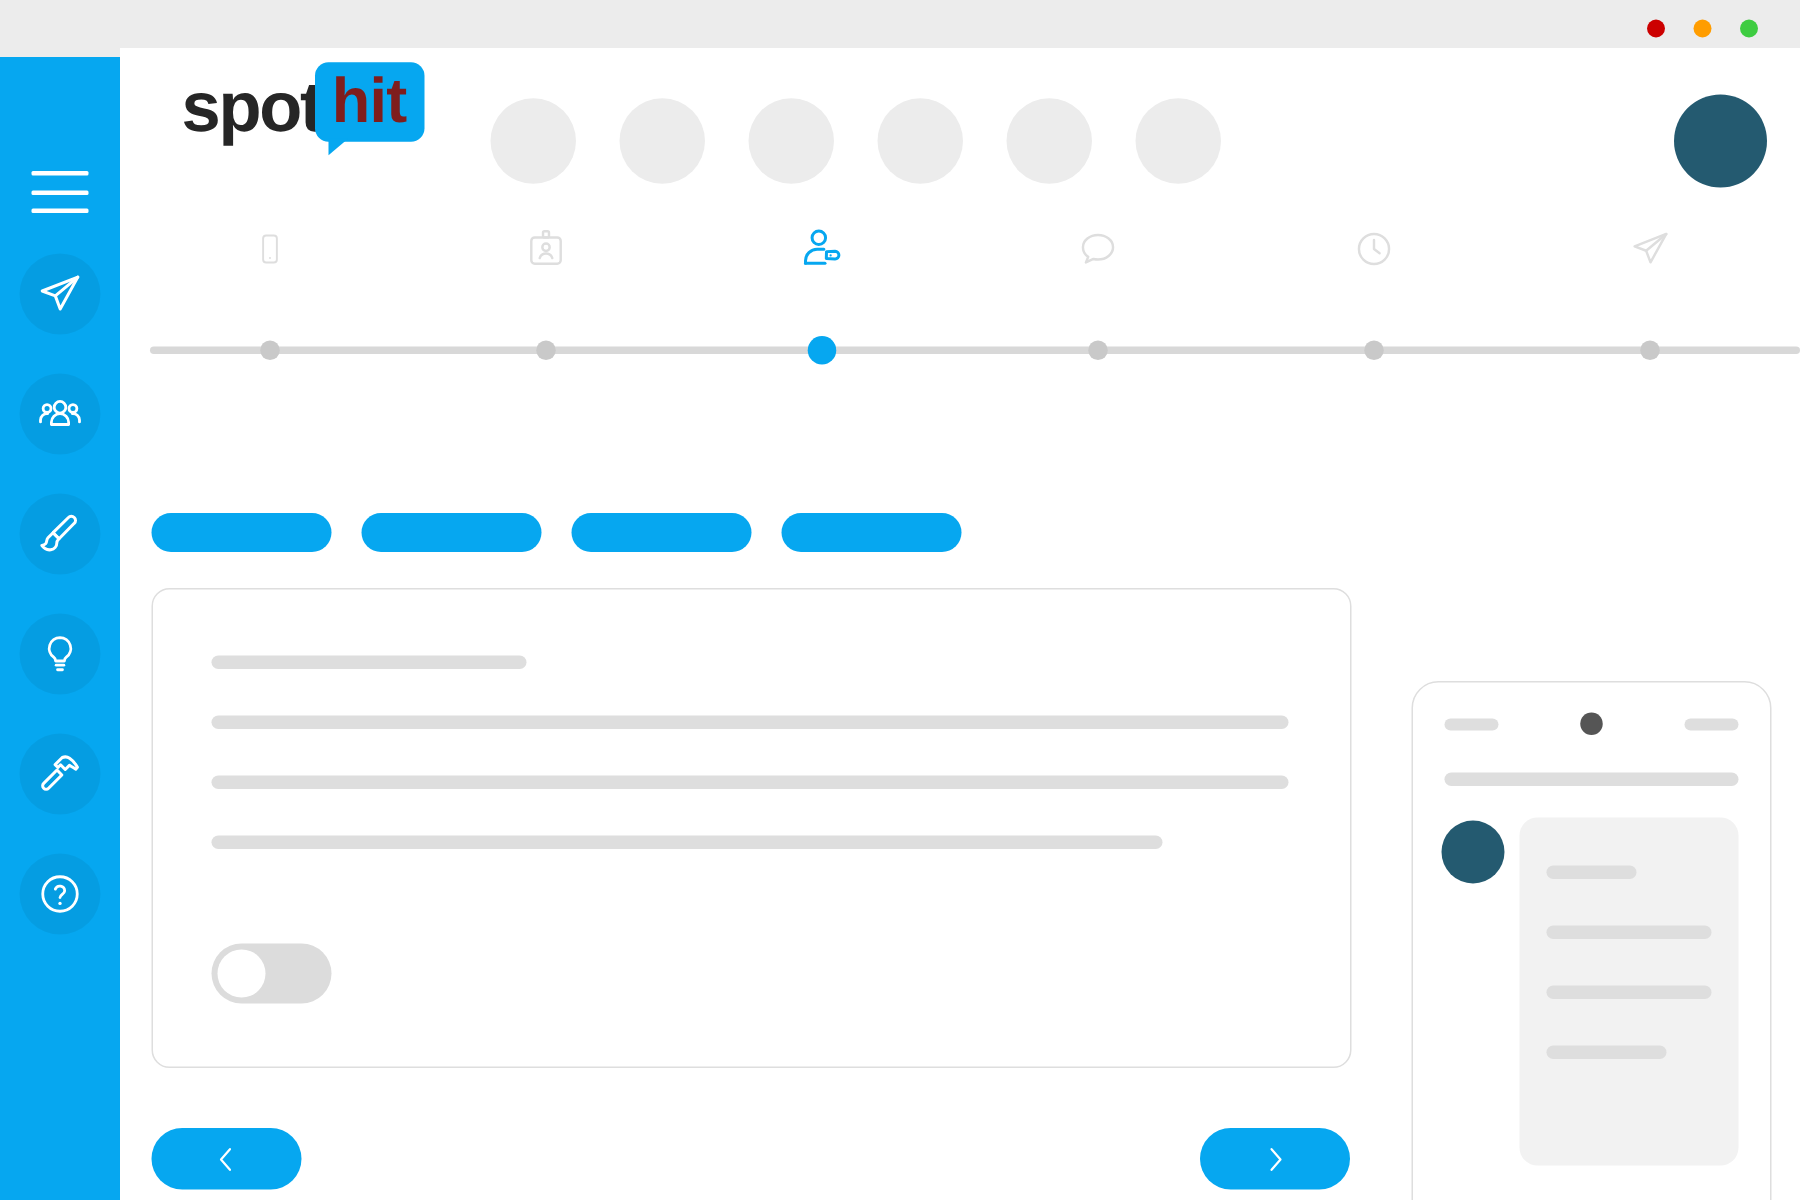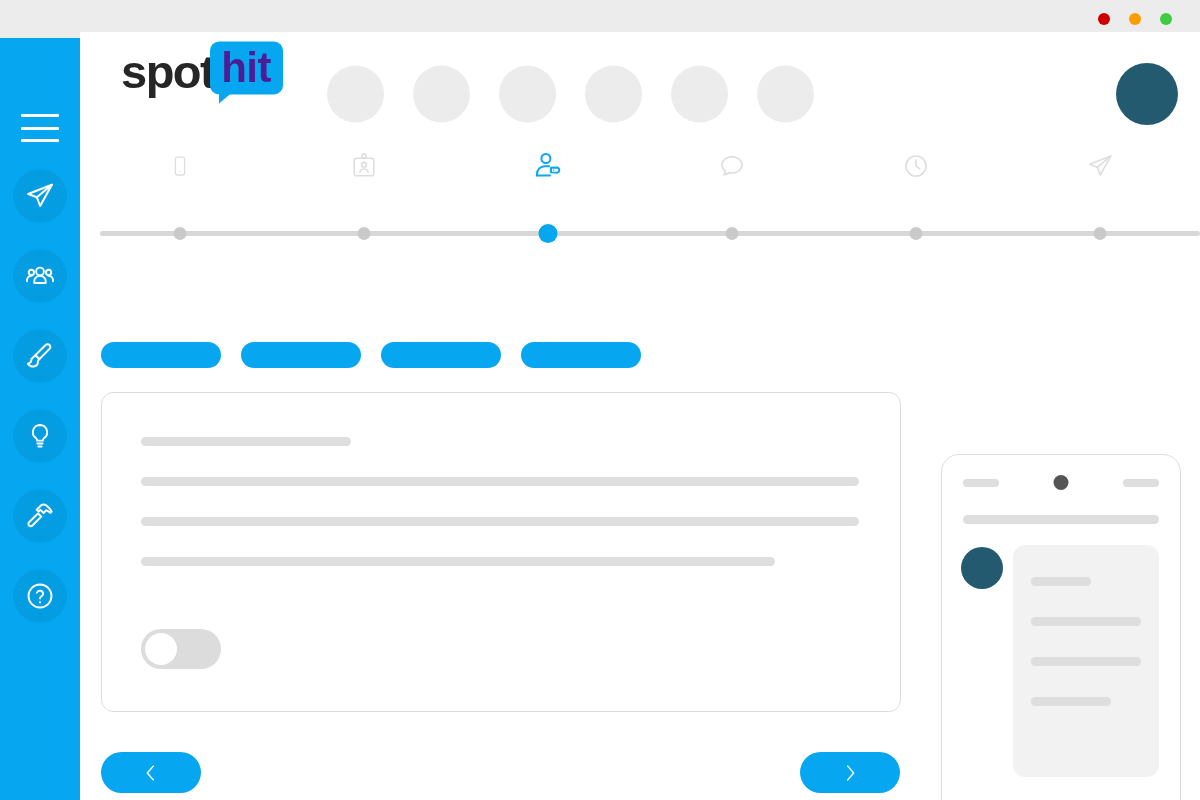--- a/index.html
+++ b/index.html
@@ -126,21 +126,21 @@
     position: relative;
     background: #06a7f0;
     border-radius: 9px;
     padding: 5px 12px 6px 11px;
     transform: translateY(-50%);
     margin-left: -4px;
   }
   .logo-badge-text {
     font-size: 42px;
     font-weight: bold;
-    color: #4c1d95;
+    color: #7f1d1d;
     letter-spacing: -0.5px;
     line-height: 1;
     display: block;
   }
   .logo-badge::after {
     content: "";
     position: absolute;
     left: 9px;
     bottom: -9px;
     width: 0; height: 0;

